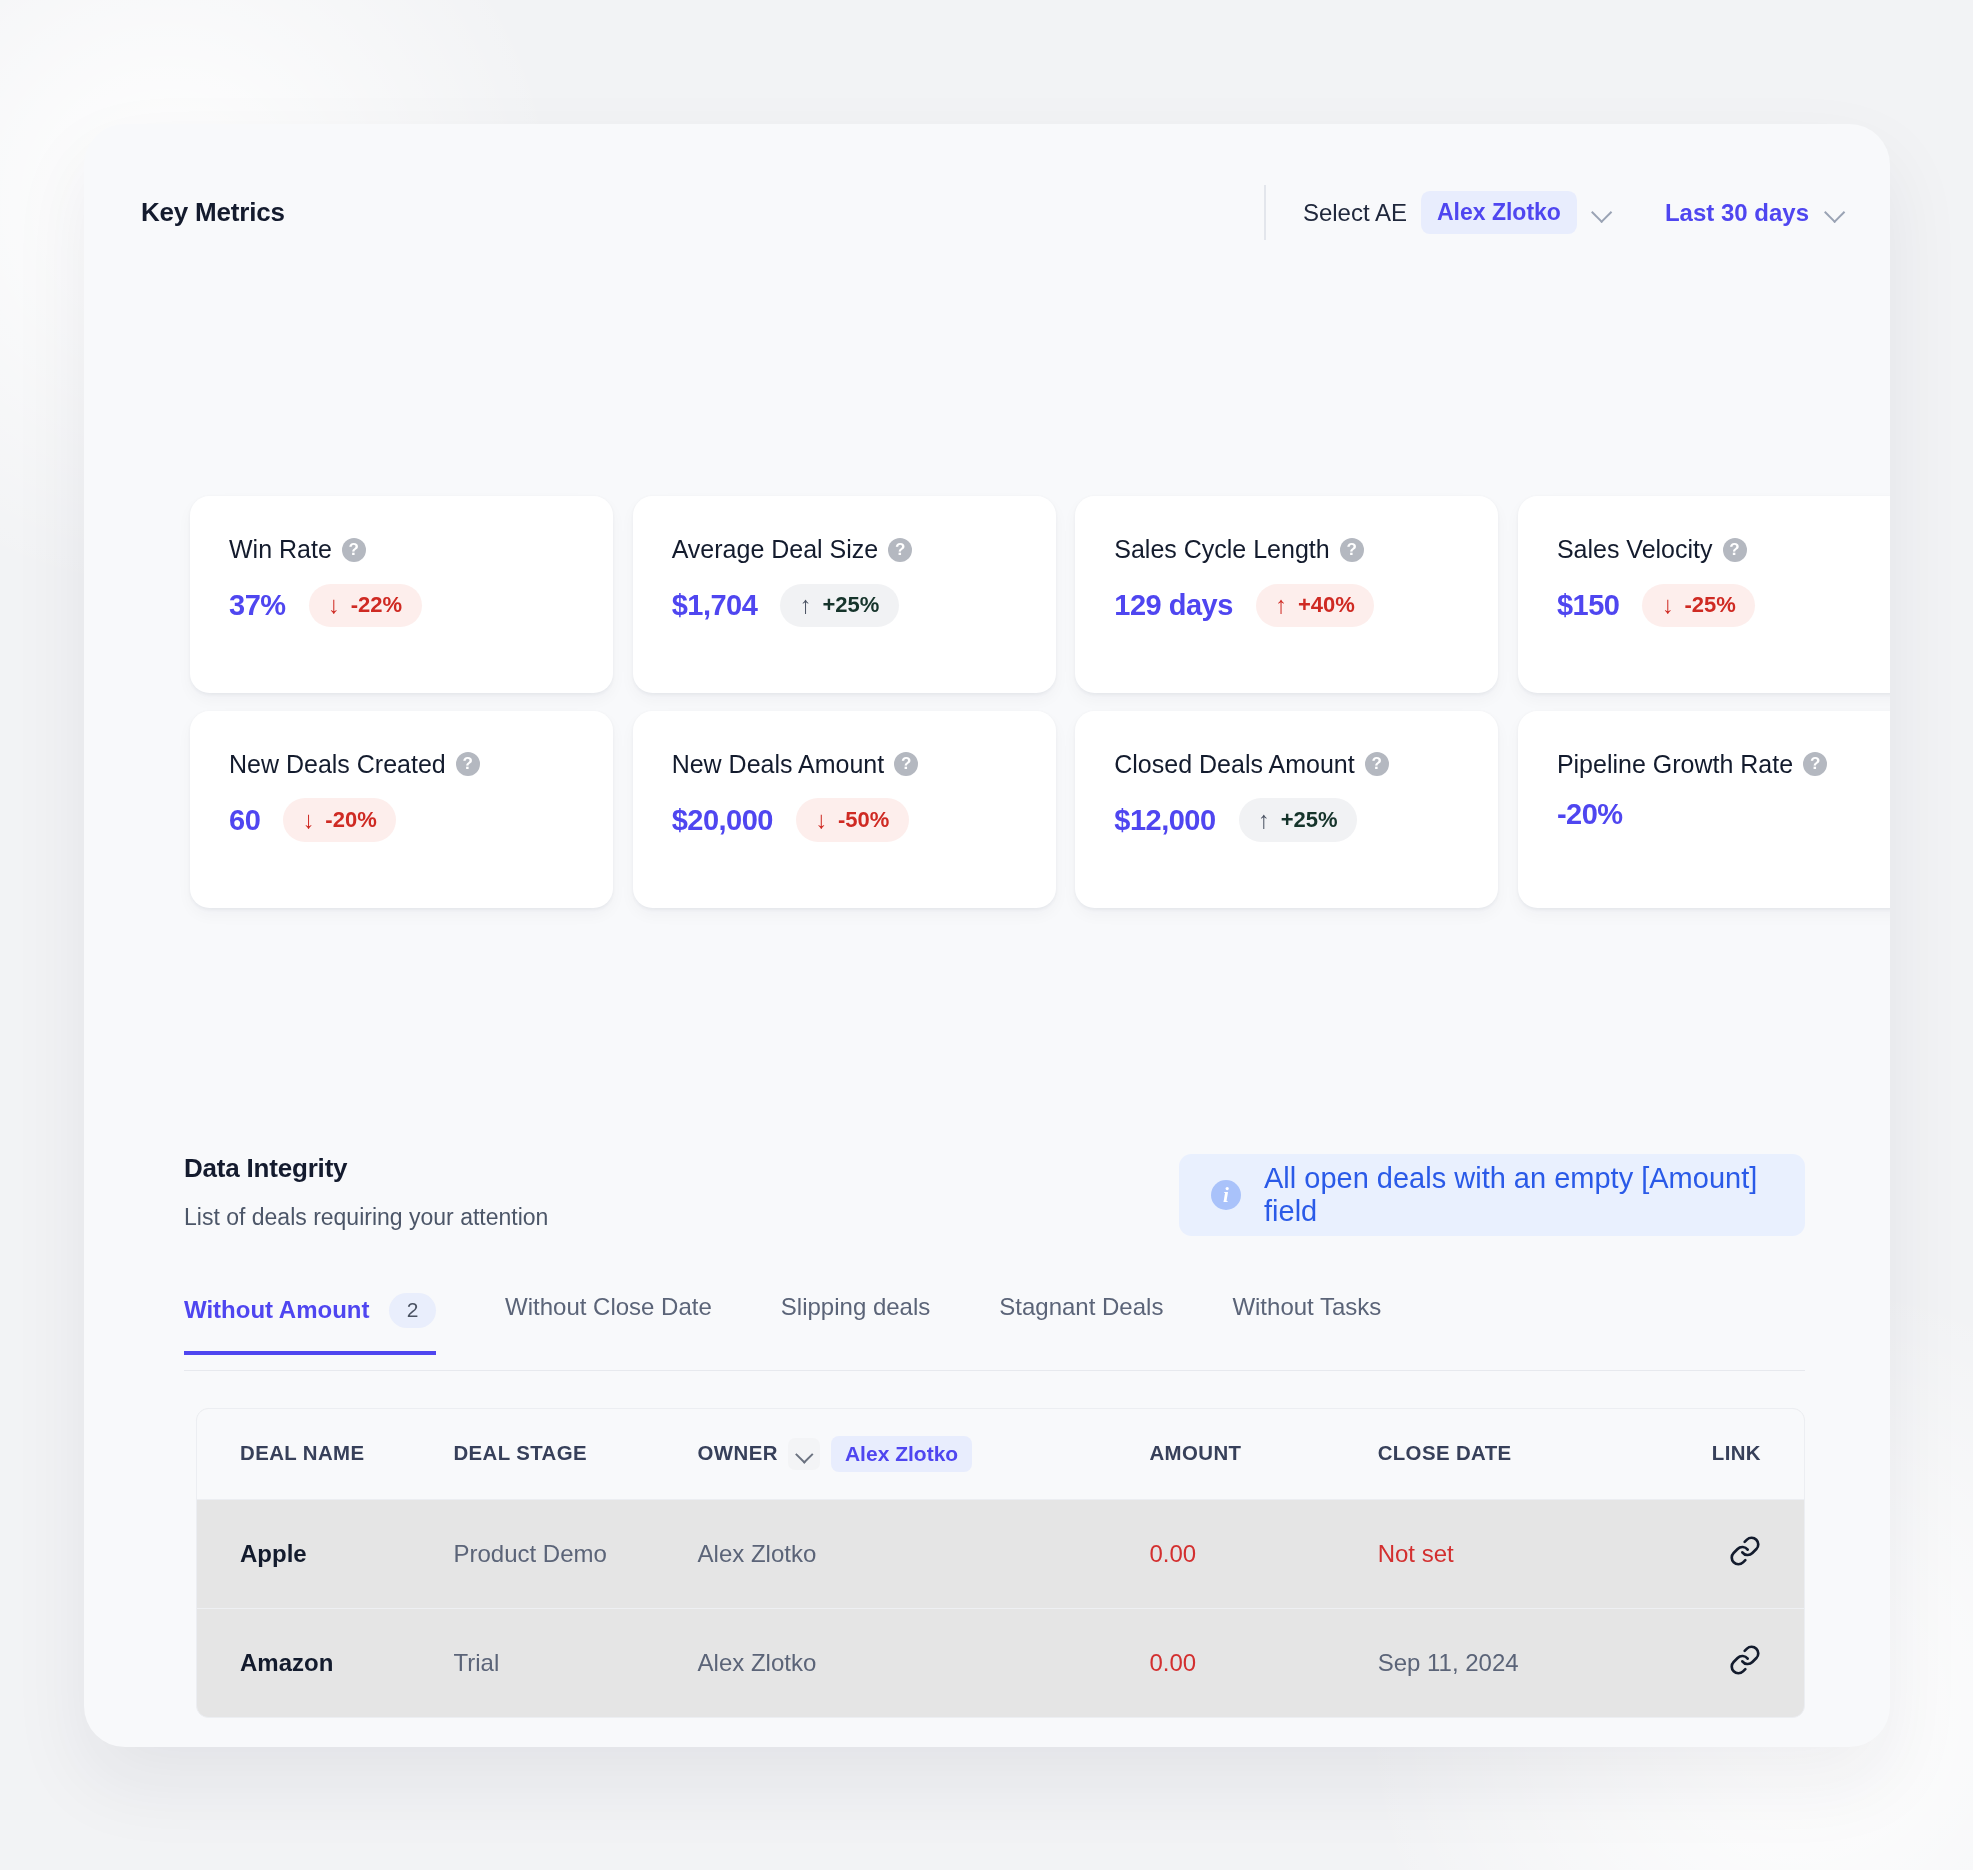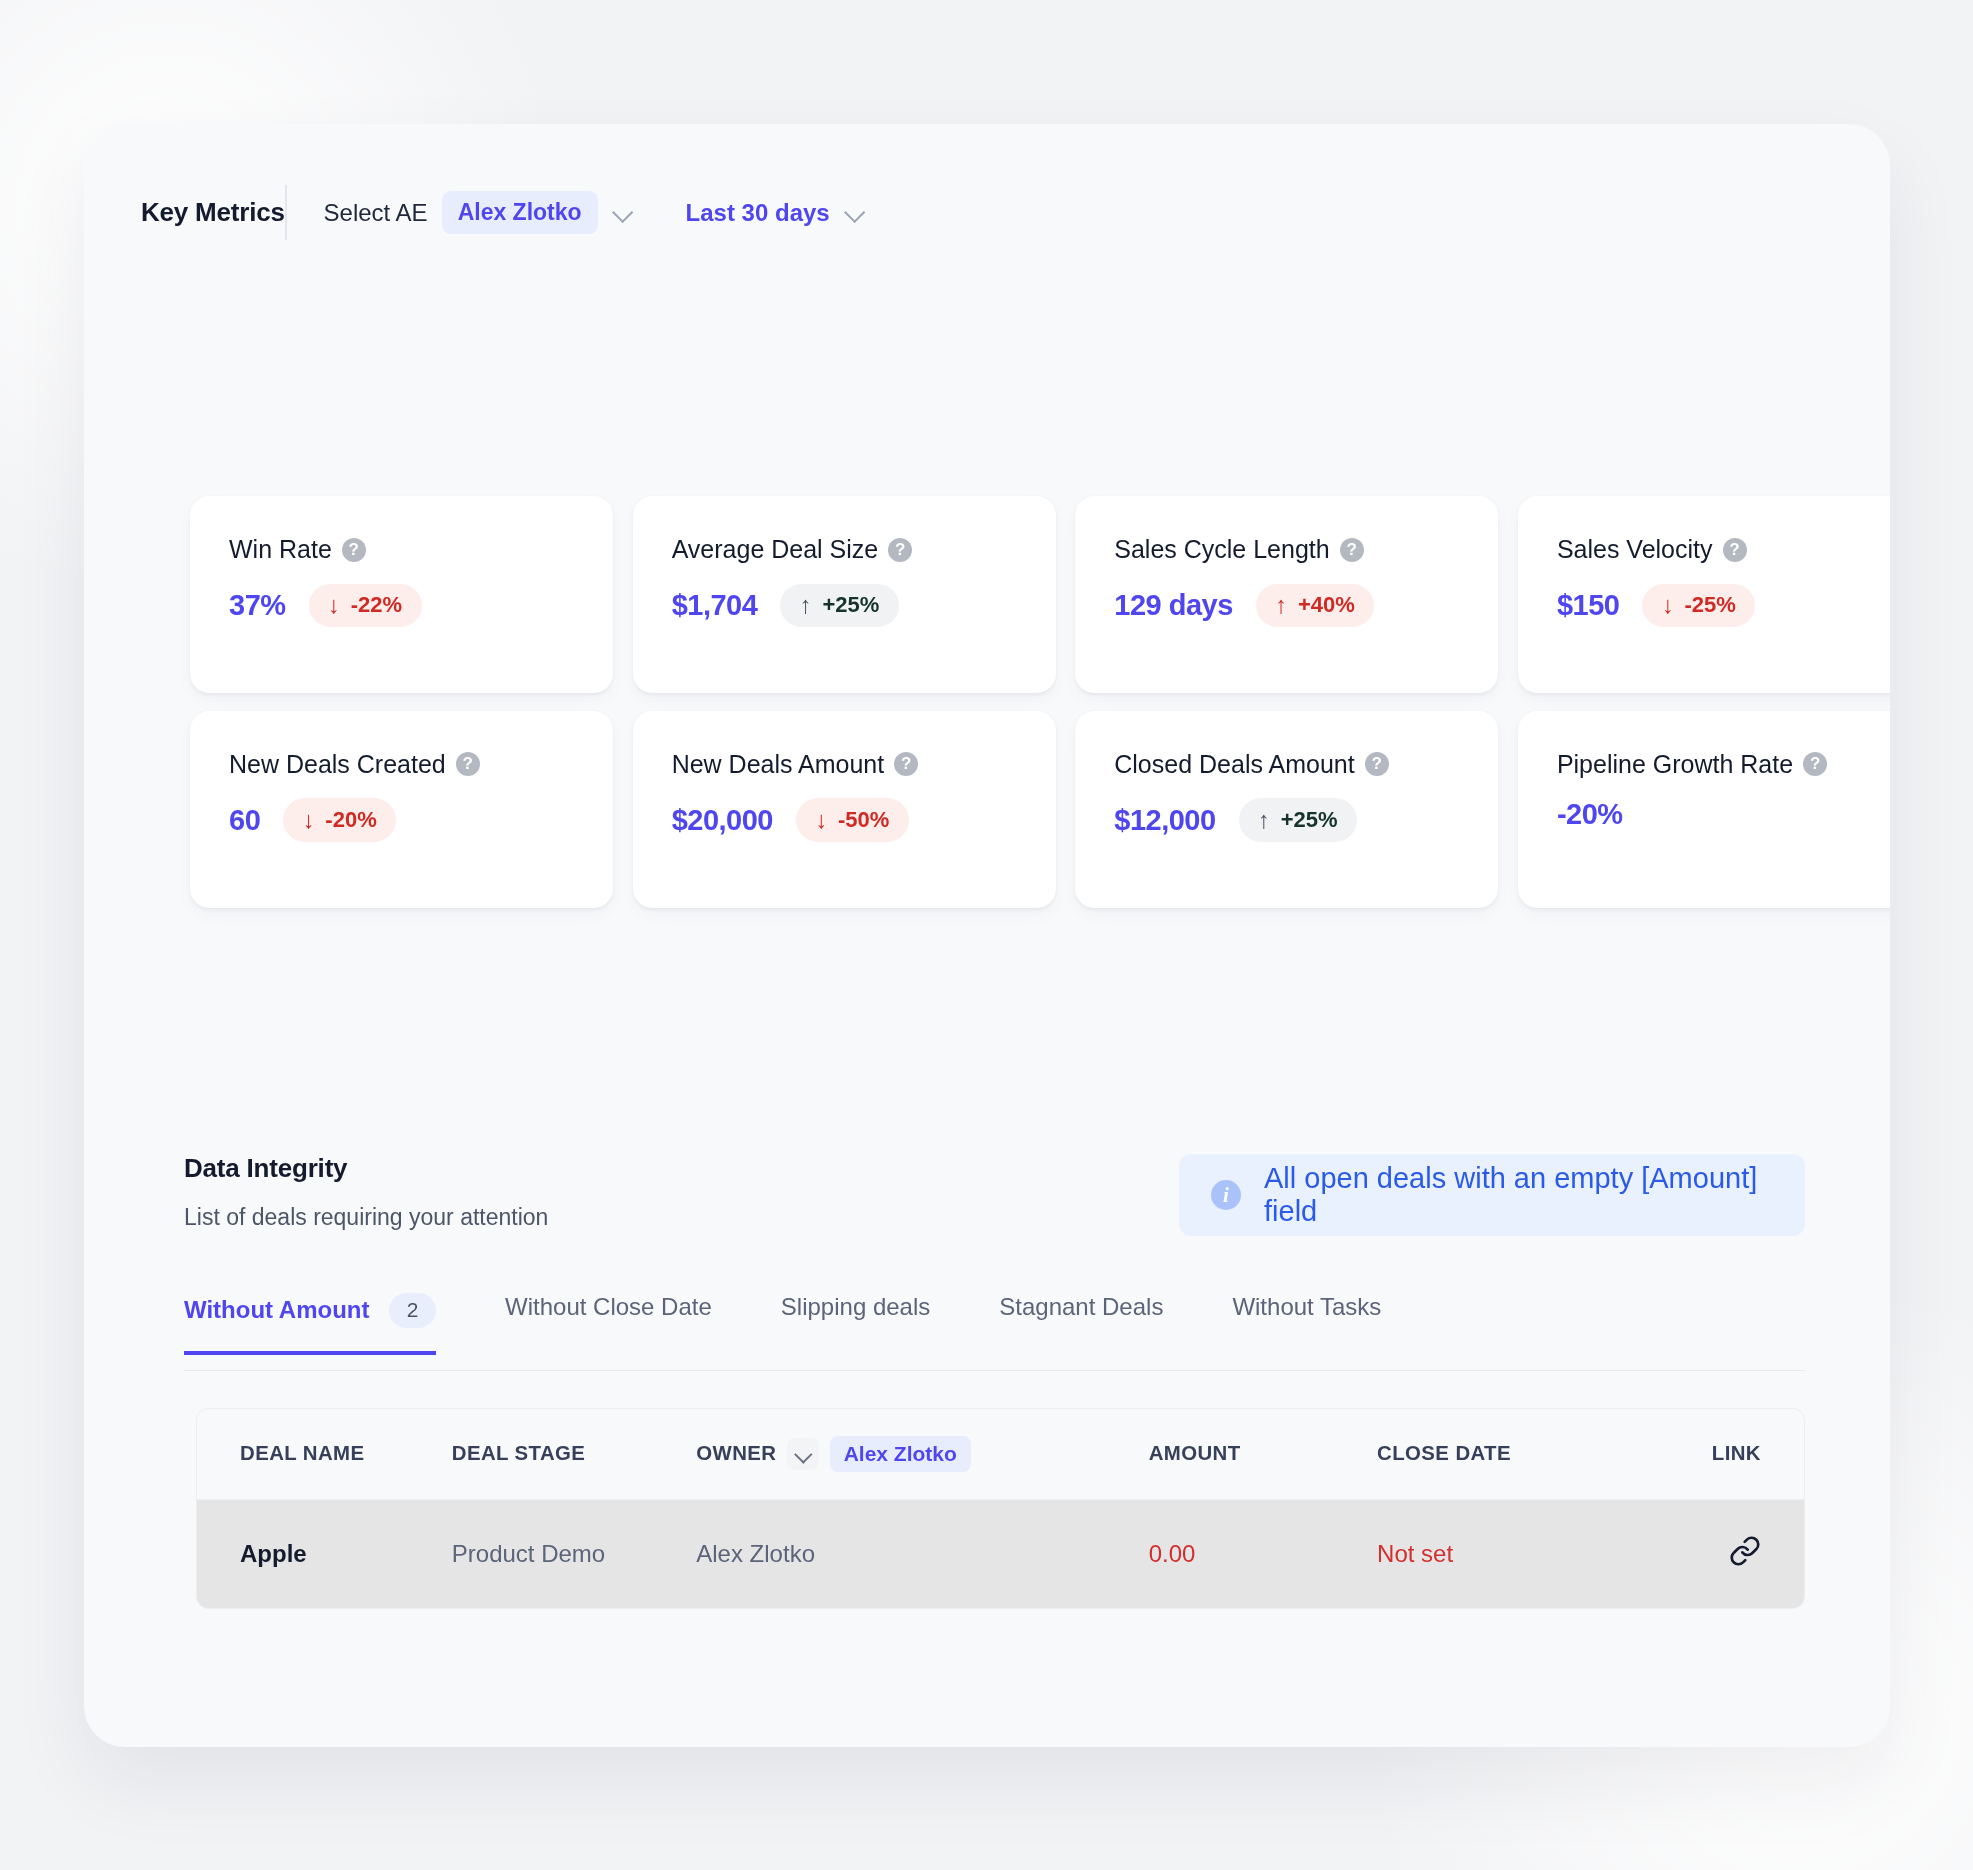--- a/index.html
+++ b/index.html
@@ -43,20 +43,21 @@
 
   
   .km-header {
     position: absolute;
     left: 57px;
     right: 44px;
     top: 53px;
     height: 71px;
     display: flex;
     align-items: center;
+    justify-content: space-between;
   }
   .km-title {
     font-size: 26px;
     font-weight: bold;
     color: #141b2e;
     letter-spacing: -0.2px;
   }
   .km-filters {
     display: flex;
     align-items: center;
@@ -536,18 +537,33 @@
           <td class="date-notset">Not set</td>
           <td class="c-link">
             <span class="link-icon">
               <svg width="32" height="32" viewBox="0 0 24 24" fill="none" stroke="currentColor" stroke-width="2" stroke-linecap="round">
                 <path d="M10 13a5 5 0 0 0 7.54.54l3-3a5 5 0 0 0-7.07-7.07l-1.72 1.71"></path>
                 <path d="M14 11a5 5 0 0 0-7.54-.54l-3 3a5 5 0 0 0 7.07 7.07l1.71-1.71"></path>
               </svg>
             </span>
           </td>
         </tr>
+        <tr>
+          <td class="c-name">Amazon</td>
+          <td>Trial</td>
+          <td>Alex Zlotko</td>
+          <td class="amount">0.00</td>
+          <td>Sep 11, 2024</td>
+          <td class="c-link">
+            <span class="link-icon">
+              <svg width="32" height="32" viewBox="0 0 24 24" fill="none" stroke="currentColor" stroke-width="2" stroke-linecap="round">
+                <path d="M10 13a5 5 0 0 0 7.54.54l3-3a5 5 0 0 0-7.07-7.07l-1.72 1.71"></path>
+                <path d="M14 11a5 5 0 0 0-7.54-.54l-3 3a5 5 0 0 0 7.07 7.07l1.71-1.71"></path>
+              </svg>
+            </span>
+          </td>
+        </tr>
       </tbody>
     </table>
   </div>
 
 </div>
 
 
 </body></html>

